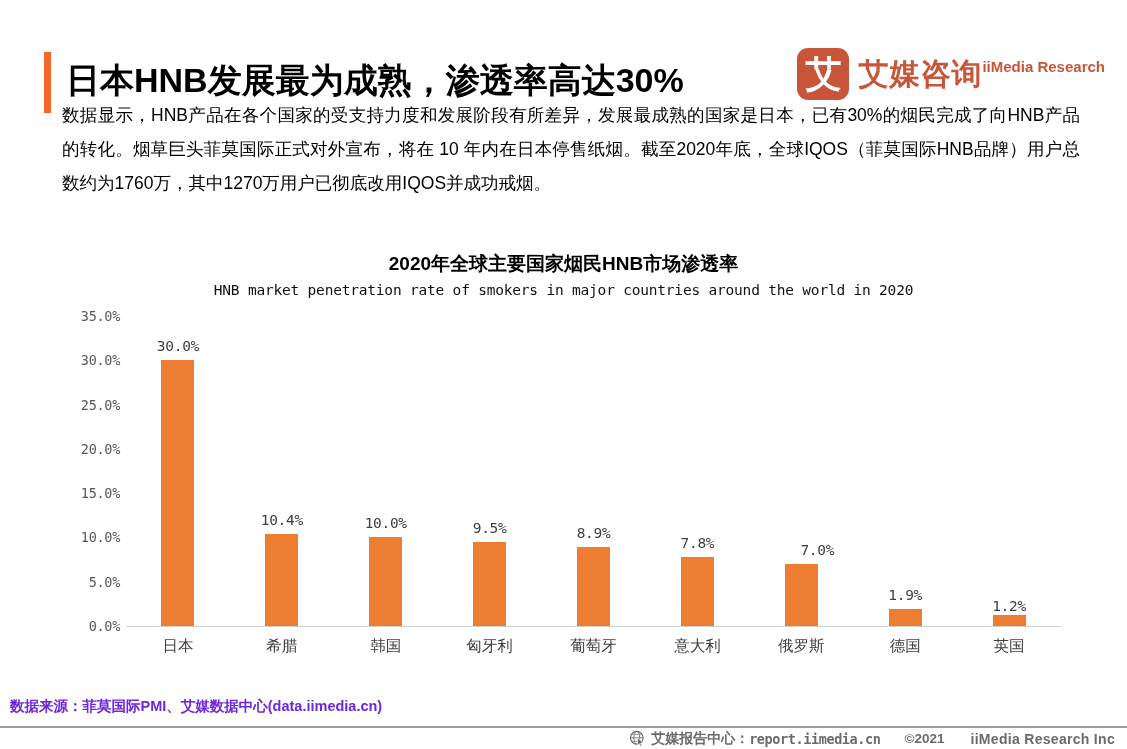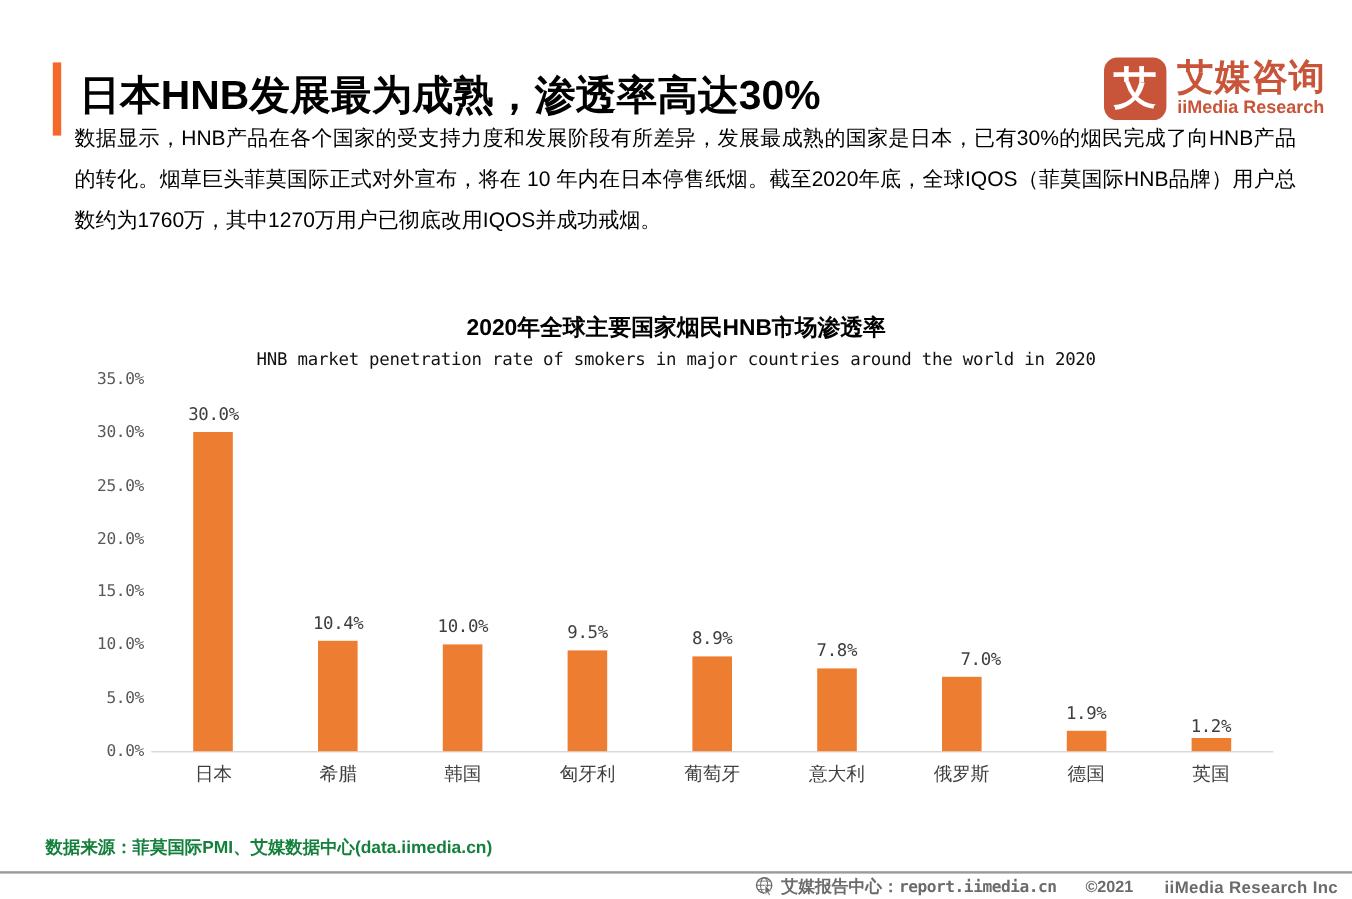--- a/index.html
+++ b/index.html
@@ -57,21 +57,21 @@
     border-radius: 11px;
     display: flex;
     align-items: center;
     justify-content: center;
     color: #ffffff;
     font-size: 36px;
     font-weight: bold;
     line-height: 1;
     font-family: "DejaVu Sans", sans-serif;
   }
-  .brand-text { display: flex; flex-direction: column; justify-content: center; }
+  .brand-text { display: flex; flex-direction: row; justify-content: center; }
   .brand-cn {
     font-size: 30px;
     font-weight: bold;
     color: #C8553A;
     line-height: 32px;
     letter-spacing: 1px;
   }
   .brand-en {
     font-size: 15px;
     font-weight: bold;
@@ -98,21 +98,21 @@
     left: 0; top: 238px;
     width: 1127px;
     height: 440px;
   }
   .chart-title {
     text-align: center;
     font-size: 19px;
     font-weight: bold;
     color: #000000;
     line-height: 28px;
-    margin-top: 22px;
+    margin-top: 12px;
   }
   .chart-subtitle {
     text-align: center;
     font-size: 14.5px;
     color: #111111;
     font-family: "DejaVu Sans Mono", monospace;
     line-height: 24px;
     letter-spacing: -0.2px;
   }
 
@@ -195,24 +195,23 @@
     line-height: 36px;
     white-space: nowrap;
   }
 
   
   .source {
     position: absolute;
     left: 10px; top: 697px;
     font-size: 14.5px;
     font-weight: bold;
-    color: #15803d;
+    color: #6d28d9;
     white-space: nowrap;
     letter-spacing: 0px;
-    margin-left: 28px;
   }
   .footer-rule {
     position: absolute;
     left: 0; top: 726px;
     width: 1127px; height: 2px;
     background: #9A9A9A;
   }
   .footer-bar {
     position: absolute;
     left: 0; top: 728px;

